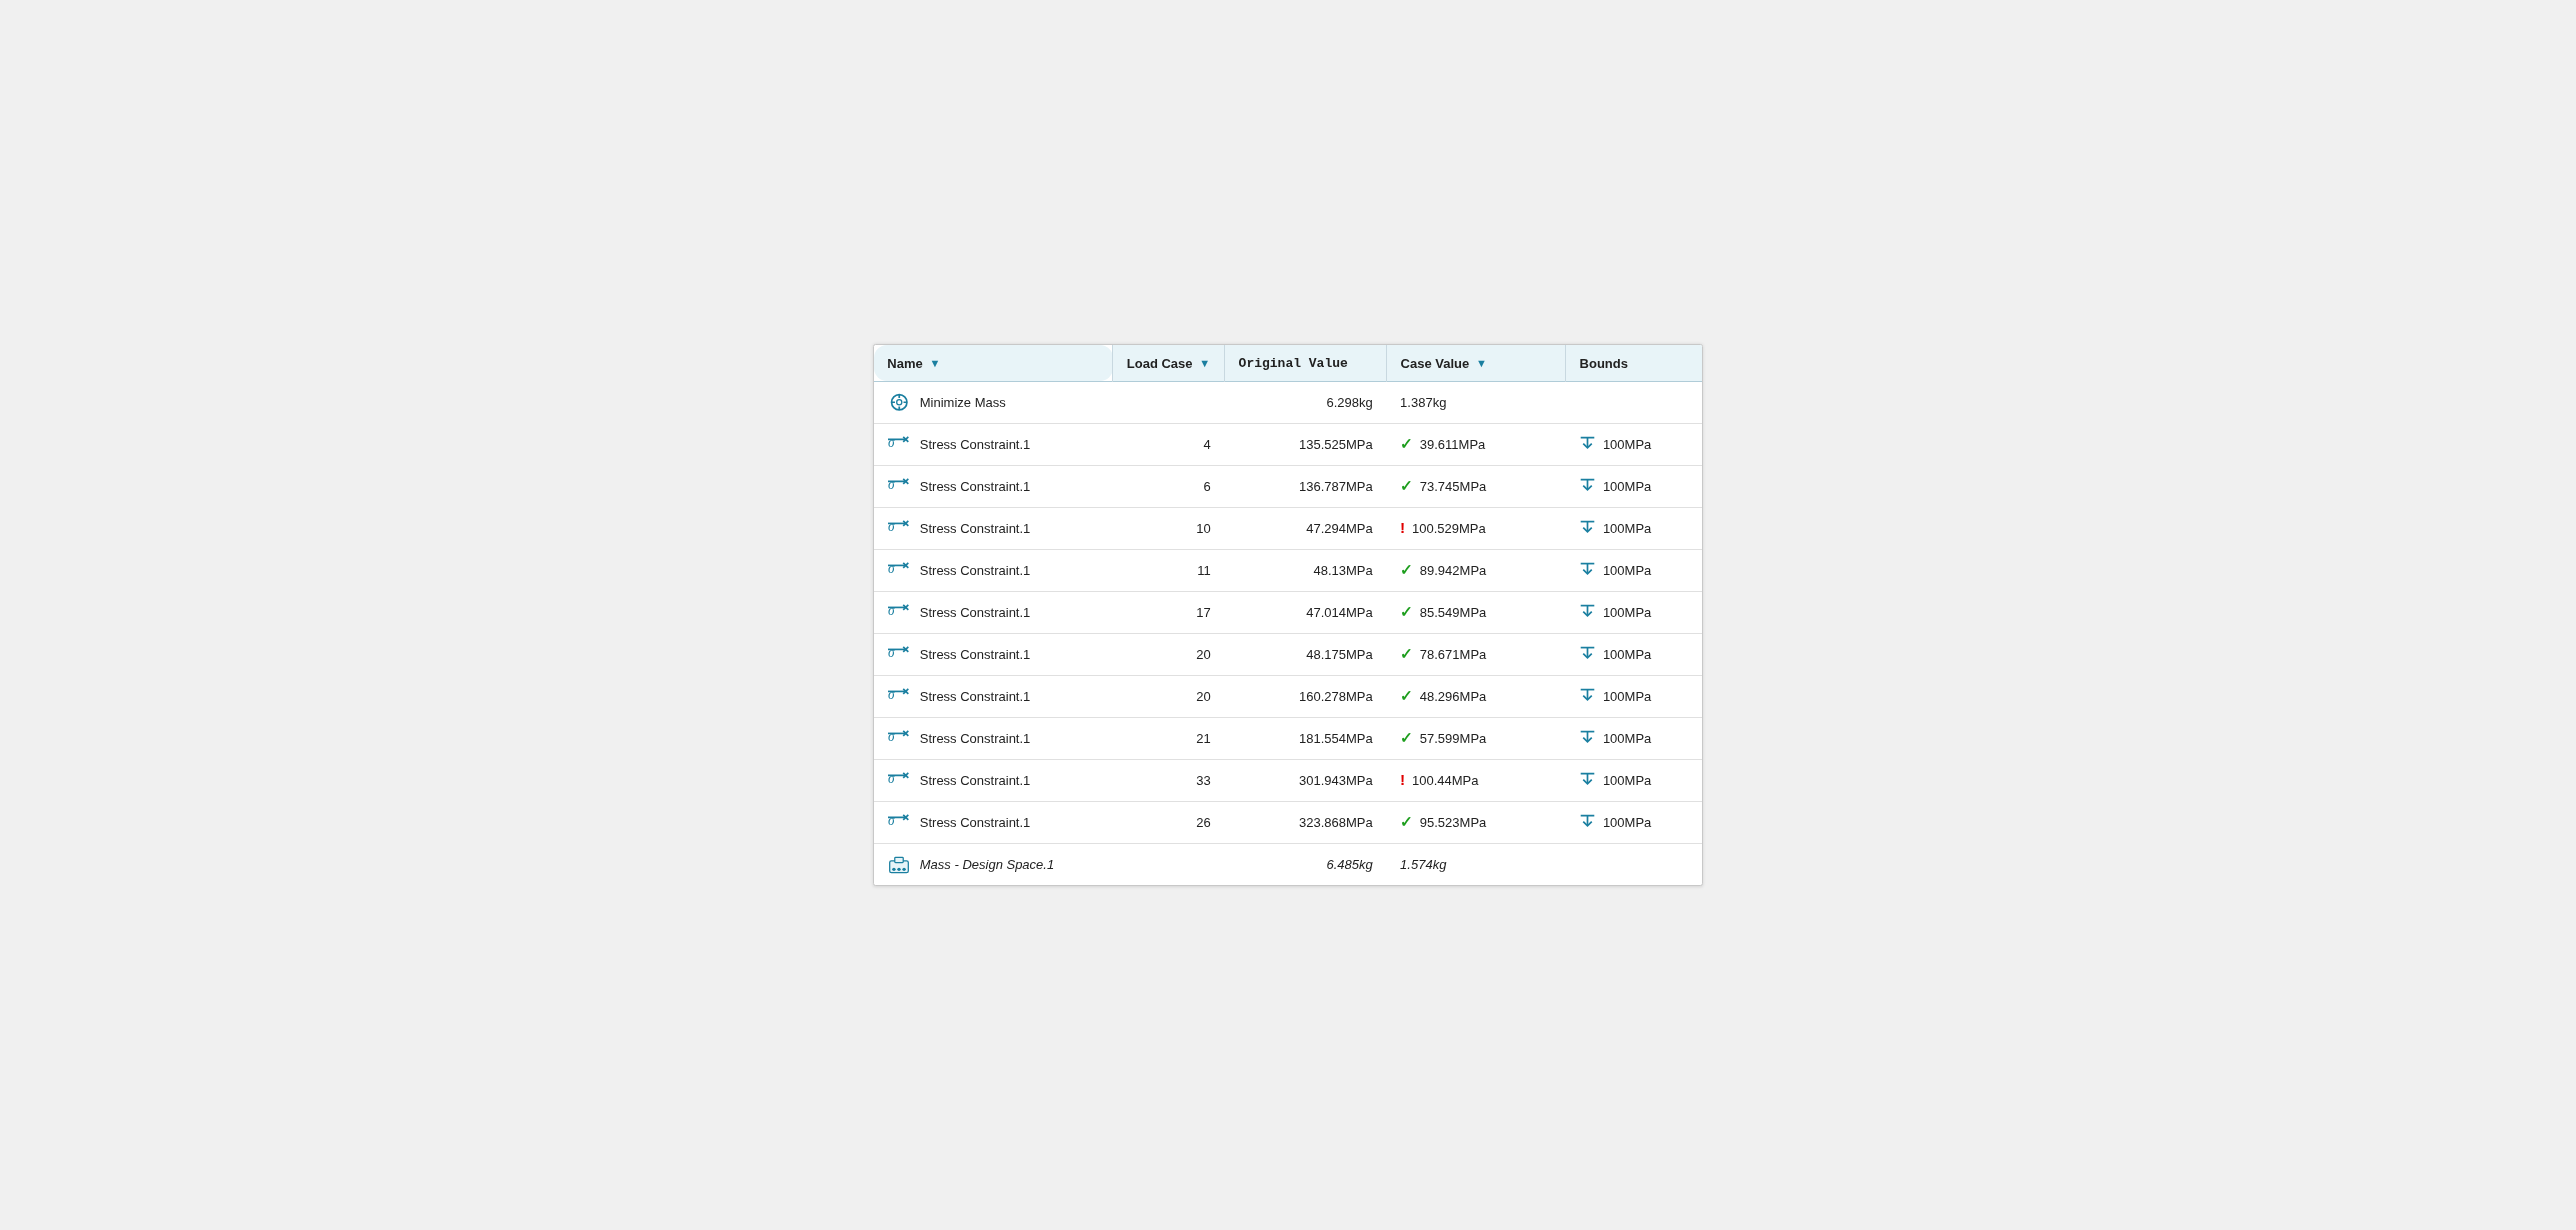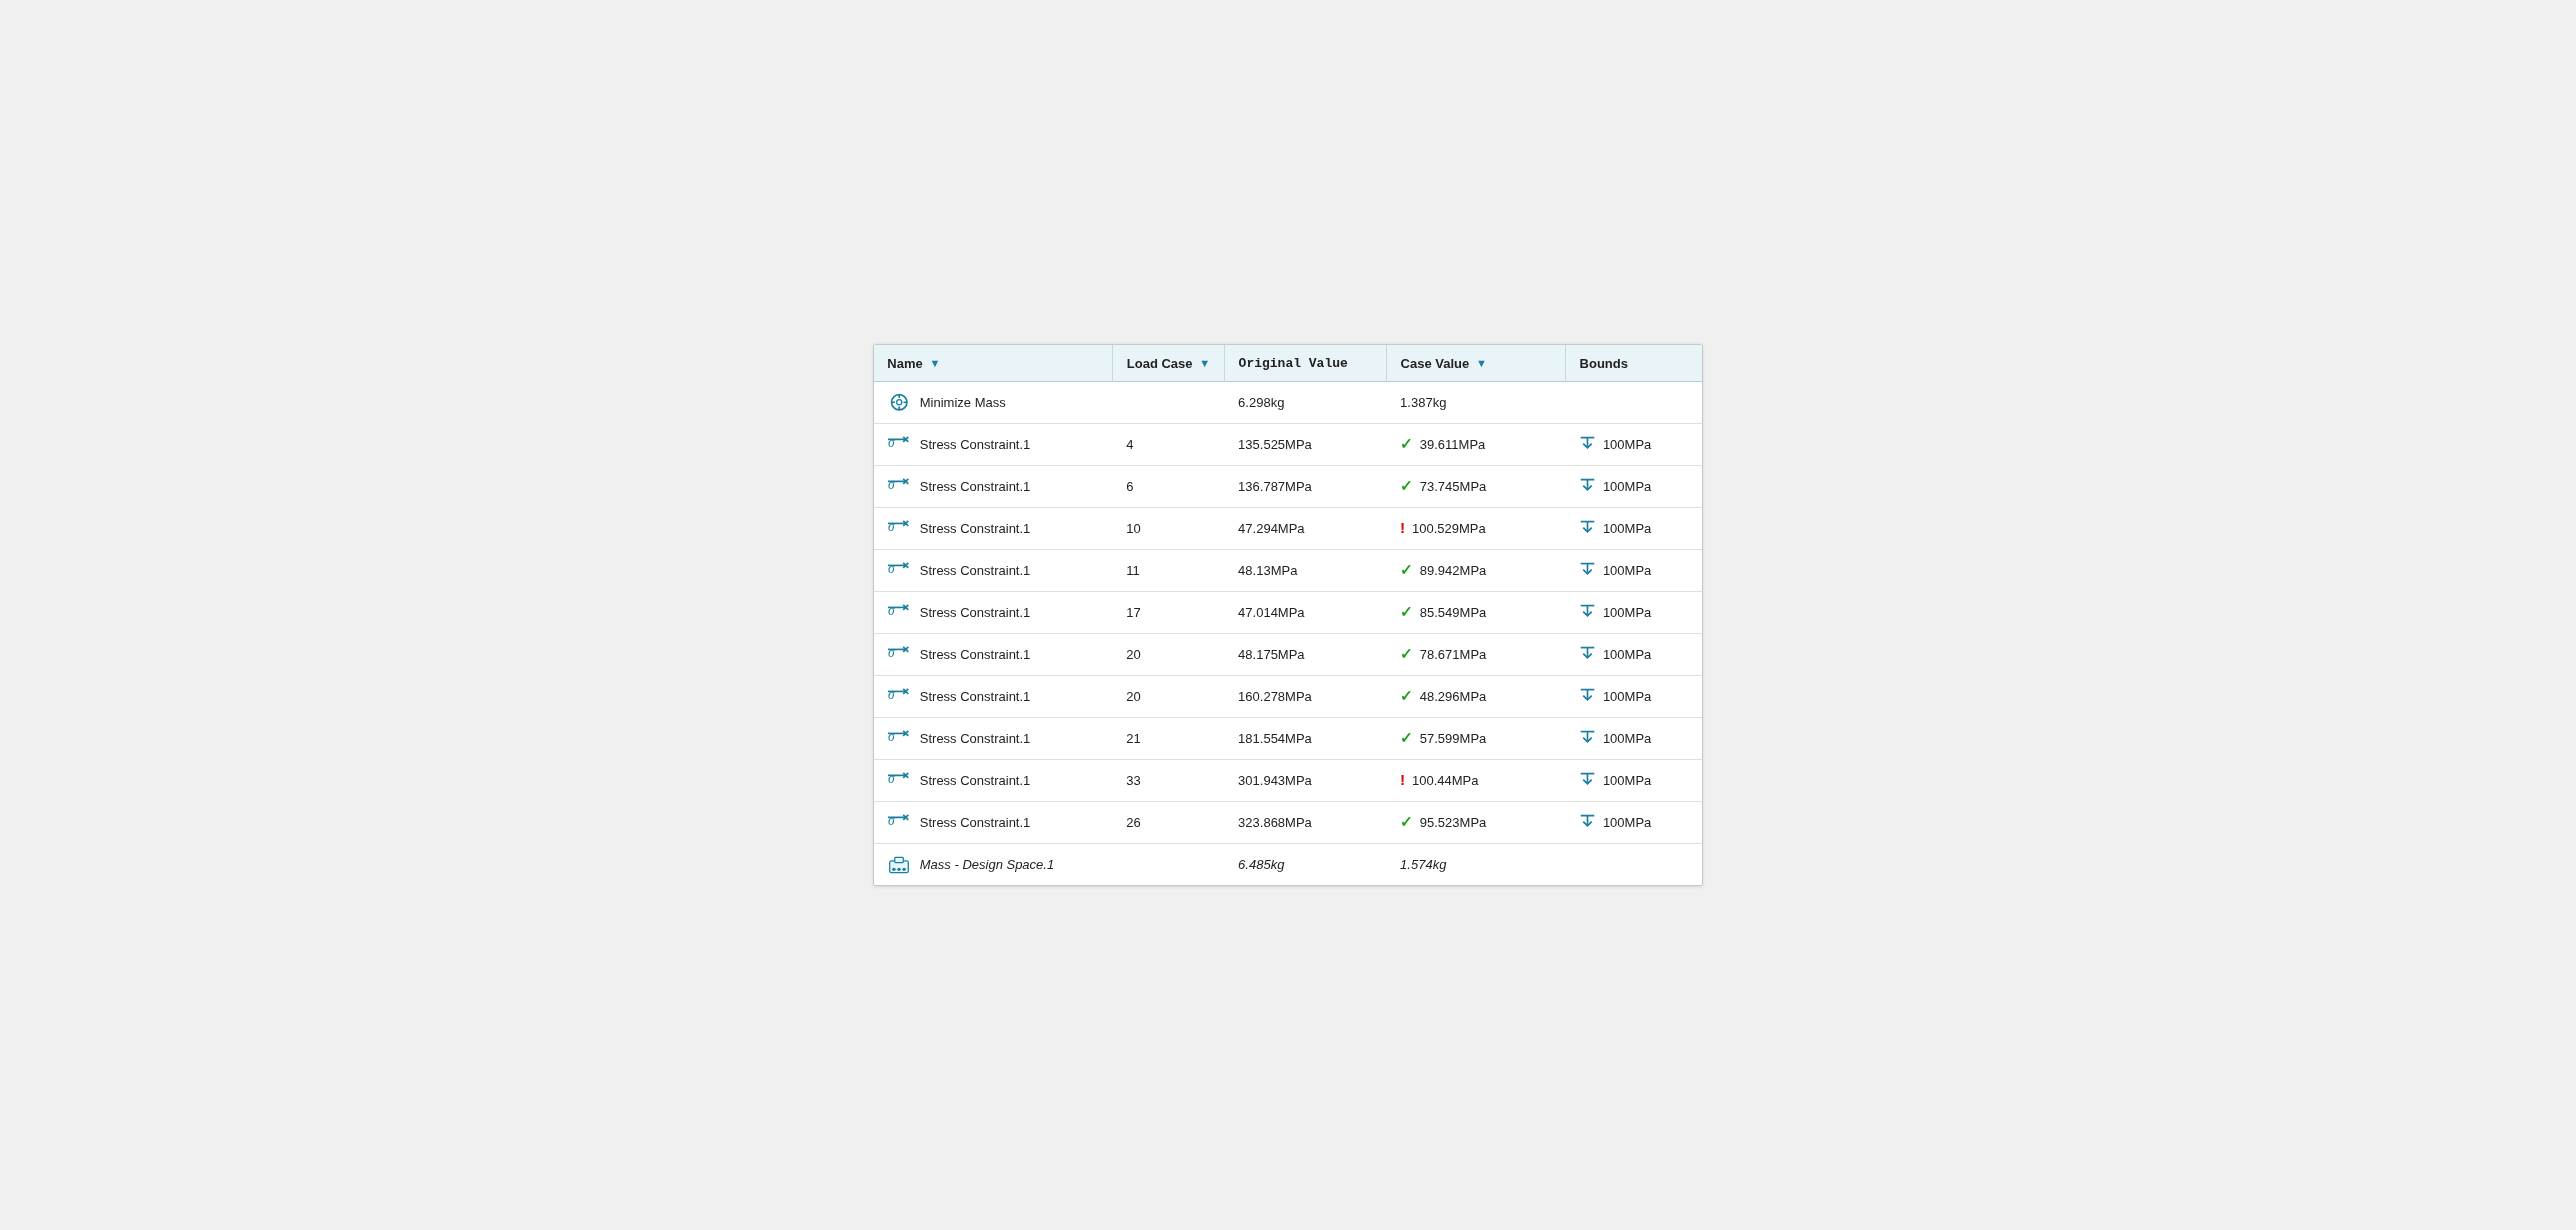--- a/index.html
+++ b/index.html
@@ -71,20 +71,21 @@
     tbody tr:last-child {
       border-bottom: none;
       font-style: italic;
     }
 
     tbody td {
       padding: 8.5px 13.7px;
       color: #222;
       font-size: 13px;
       vertical-align: middle;
+      text-align: right;
     }
 
     .name-cell {
       display: flex;
       align-items: center;
       gap: 8.5px;
       white-space: nowrap;
     }
 
     .row-icon {
@@ -118,21 +119,21 @@
       display: flex;
       align-items: center;
       gap: 6.8px;
     }
 
     .bounds-arrow {
       color: #1a7fa0;
       font-size: 15.4px;
     }
 
-    .col-name { width: 239px; }
+    .col-name { width: 239px; border-radius: 13px; }
     .col-loadcase { width: 103px; }
     .col-original { width: 162px; font-family: Liberation Mono, monospace; }
     .col-final { width: 179px; }
     .col-bounds { width: 137px; margin-left: 40px; }
   </style>
 </head>
 <body>
 
 <div class="table-container">
   <table>

